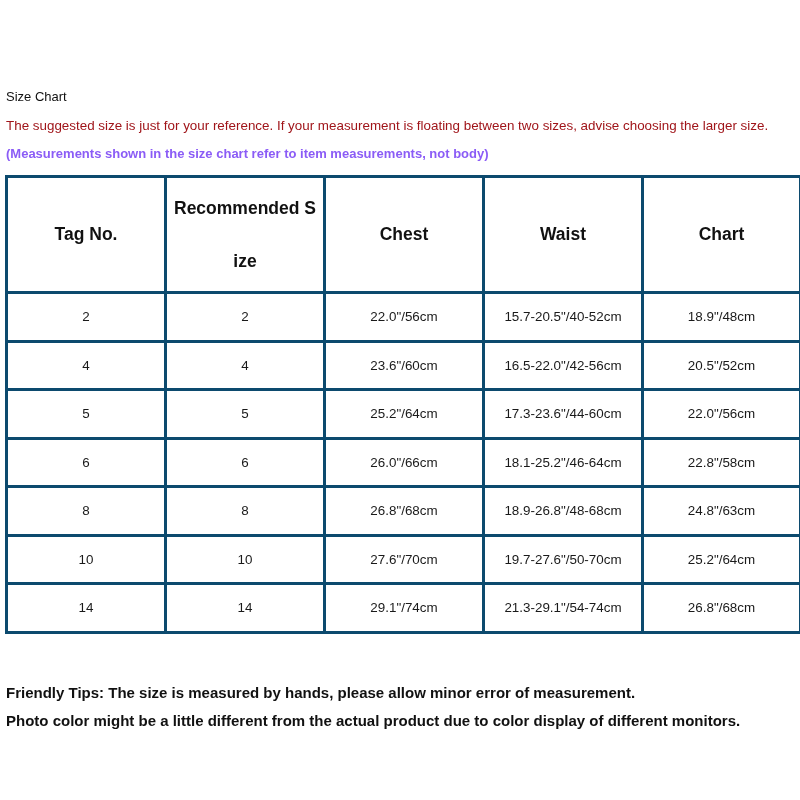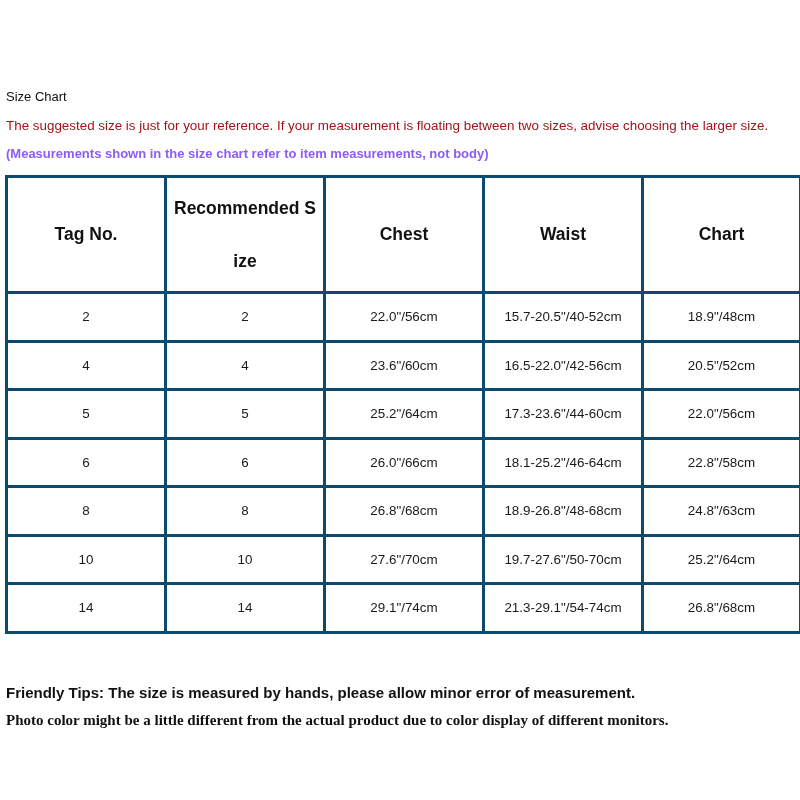--- a/index.html
+++ b/index.html
@@ -32,21 +32,21 @@
   }
   .size-table th .wrap-line { display: block; line-height: 53px; }
   .size-table td {
     height: 45.5px; font-size: 13.4px; color: #1a1a1a;
   }
   .tips {
     position: absolute; left: 6px; font-size: 15px; font-weight: bold;
     color: #111; white-space: nowrap;
   }
   .tip1 { top: 684px; }
-  .tip2 { top: 712px; font-family: Liberation Serif, serif; }
+  .tip2 { top: 712px; }
 </style>
 </head>
 <body>
 
 <div class="title">Size Chart</div>
 <div class="notice">The suggested size is just for your reference. If your measurement is floating between two sizes, advise choosing the larger size.</div>
 <div class="subnote">(Measurements shown in the size chart refer to item measurements, not body)</div>
 
 <table class="size-table">
   <colgroup>

